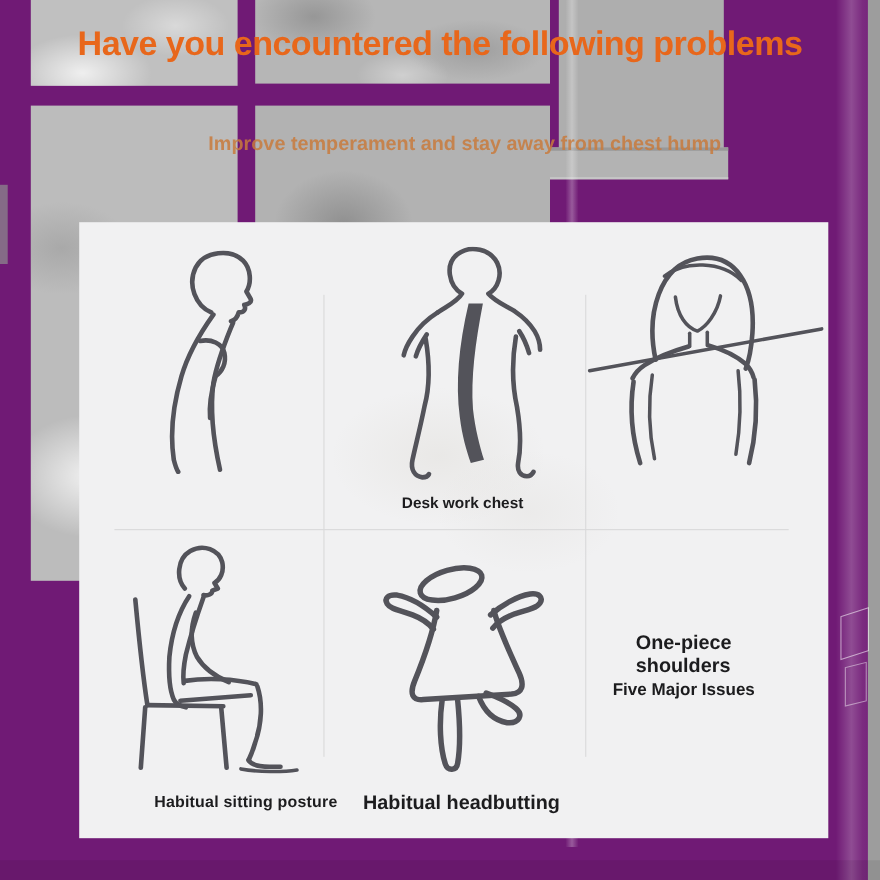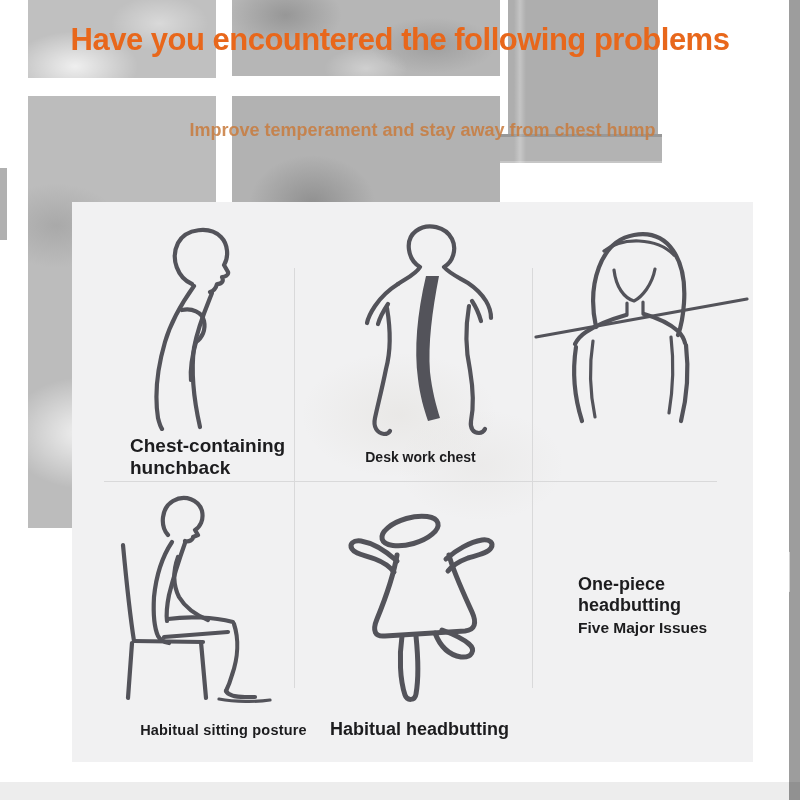--- a/index.html
+++ b/index.html
@@ -1,18 +1,18 @@
 <!DOCTYPE html>
 <html><head>
 <meta charset="utf-8">
 <style>
   html,body{margin:0;padding:0;background:#888;}
   .stage{
     position:relative;width:800px;height:800px;overflow:hidden;
-    background:#ffffff;
+    background:#701a75;
     font-family:"Liberation Sans", sans-serif;
   }
   
   .bg *{position:absolute;}
   .pane-tl{left:28px;top:0;width:188px;height:78px;background:
     radial-gradient(90px 50px at 25% 85%, rgba(255,255,255,.75), transparent 70%),
     radial-gradient(70px 40px at 70% 30%, rgba(255,255,255,.4), transparent 70%),
     #c0c0c0;}
   .pane-tm{left:232px;top:0;width:268px;height:76px;background:
     radial-gradient(80px 50px at 20% 20%, rgba(120,120,120,.5), transparent 70%),
@@ -77,21 +77,21 @@
   .fig4{left:43px;top:293px;}
   .fig5{left:268px;top:303px;}
 
   .plabel{position:absolute;font-weight:700;color:#1c1c1e;}
   .label1{left:58px;top:233px;width:190px;font-size:19px;line-height:22px;text-align:left;}
   .label2{left:266px;top:247px;width:165px;font-size:14px;text-align:center;}
   .label3{left:478px;top:240px;width:200px;font-size:18px;text-align:center;}
   .label4{left:34px;top:520px;width:235px;font-size:14.5px;letter-spacing:.2px;text-align:center;}
   .label5{left:258px;top:517px;width:195px;font-size:18px;text-align:left;}
   .promo1{left:506px;top:372px;font-size:18px;}
-  .promo2{left:506px;top:417px;font-size:15.5px;}
+  .promo2{left:485px;top:417px;font-size:15.5px;}
 </style>
 </head>
 <body>
 
 <div class="stage">
 
   <div class="bg">
     <div class="pane-tl"></div>
     <div class="pane-tm"></div>
     <div class="pane-tr"></div>
@@ -115,21 +115,20 @@
     <div class="divider div-v2"></div>
     <div class="divider div-h1"></div>
 
     <svg class="fig fig1" width="150" height="205" viewBox="0 0 150 205">
       <path d="M70,58 C56,52 48,33 56,17 C64,2 88,0 99,11 C106,18 107,31 102,39 L106,46 C107,49 103,51 100,51 C102,55 100,58 95,58 C94,62 92,65 88,66"></path>
       <path d="M72,60 C62,74 50,92 43,116 C36,140 32,166 36,192 C37,196 38,200 40,203"></path>
       <path d="M90,67 C84,82 76,100 72,122 C69,145 71,170 78,201"></path>
       <path d="M60,84 C70,82 80,86 82,95 C84,104 80,112 74,116"></path>
       <path d="M74,116 C70,130 68,142 69,154"></path>
     </svg>
-    <div class="plabel label1">Chest-containing hunchback</div>
 
     <svg class="fig fig2" width="140" height="220" viewBox="0 0 140 220">
       <path d="M38,60 C47,54 56,50 60,43 C48,36 44,16 56,7 C68,-2 86,3 92,15 C97,25 93,38 84,43 C90,50 100,54 108,59 C114,63 121,69 126,77 C129,82 131,88 131,94"></path>
       <path d="M38,60 C30,65 21,73 15,82 C11,88 8,94 7,99"></path>
       <path d="M28,80 C24,86 20,93 18,100"></path>
       <path d="M112,77 C116,83 119,90 121,97"></path>
       <path d="M27,84 C31,108 30,130 26,145 C22,165 18,180 15,194 C13,203 17,209 24,210 C27,210 29,209 30,207"></path>
       <path d="M109,82 C105,106 106,128 110,146 C113,164 114,182 111,197 C110,204 113,209 119,209 C122,209 124,207 125,205"></path>
       <path class="ribbon" d="M66,52 C57,90 54,125 58,155 C60,172 64,185 68,197 L80,194 C76,181 72,166 70,148 C68,120 72,88 79,52 Z"></path>
     </svg>
@@ -170,17 +169,17 @@
     <svg class="fig fig5" width="170" height="210" viewBox="0 0 170 210">
       <ellipse class="thick" cx="70" cy="26" rx="29" ry="13" transform="rotate(-16 70 26)"></ellipse>
       <path class="thick" d="M57,56 C47,47 33,38 21,36 C13,35 9,39 12,44 C15,49 25,50 35,54 C43,57 50,62 54,67"></path>
       <path class="thick" d="M106,54 C116,45 130,37 142,35 C150,34 154,38 151,43 C148,48 138,50 128,53 C120,56 112,61 108,66"></path>
       <path class="thick" d="M57,50 C54,68 46,92 37,114 C32,126 35,132 45,131 L125,126 C135,125 137,118 132,107 C122,85 113,66 109,50"></path>
       <path class="thick" d="M62,131 C59,152 60,175 65,190 C67,196 75,196 76,189 C79,172 78,151 76,131"></path>
       <path class="thick" d="M95,128 C100,141 109,150 121,152 C132,153 136,145 129,139 C121,132 110,128 102,125"></path>
     </svg>
     <div class="plabel label5">Habitual headbutting</div>
 
-    <div class="plabel promo1">One-piece headbutting</div>
+    <div class="plabel promo1">One-piece shoulders</div>
     <div class="plabel promo2">Five Major Issues</div>
   </div>
 
 </div>
 
 </body></html>

